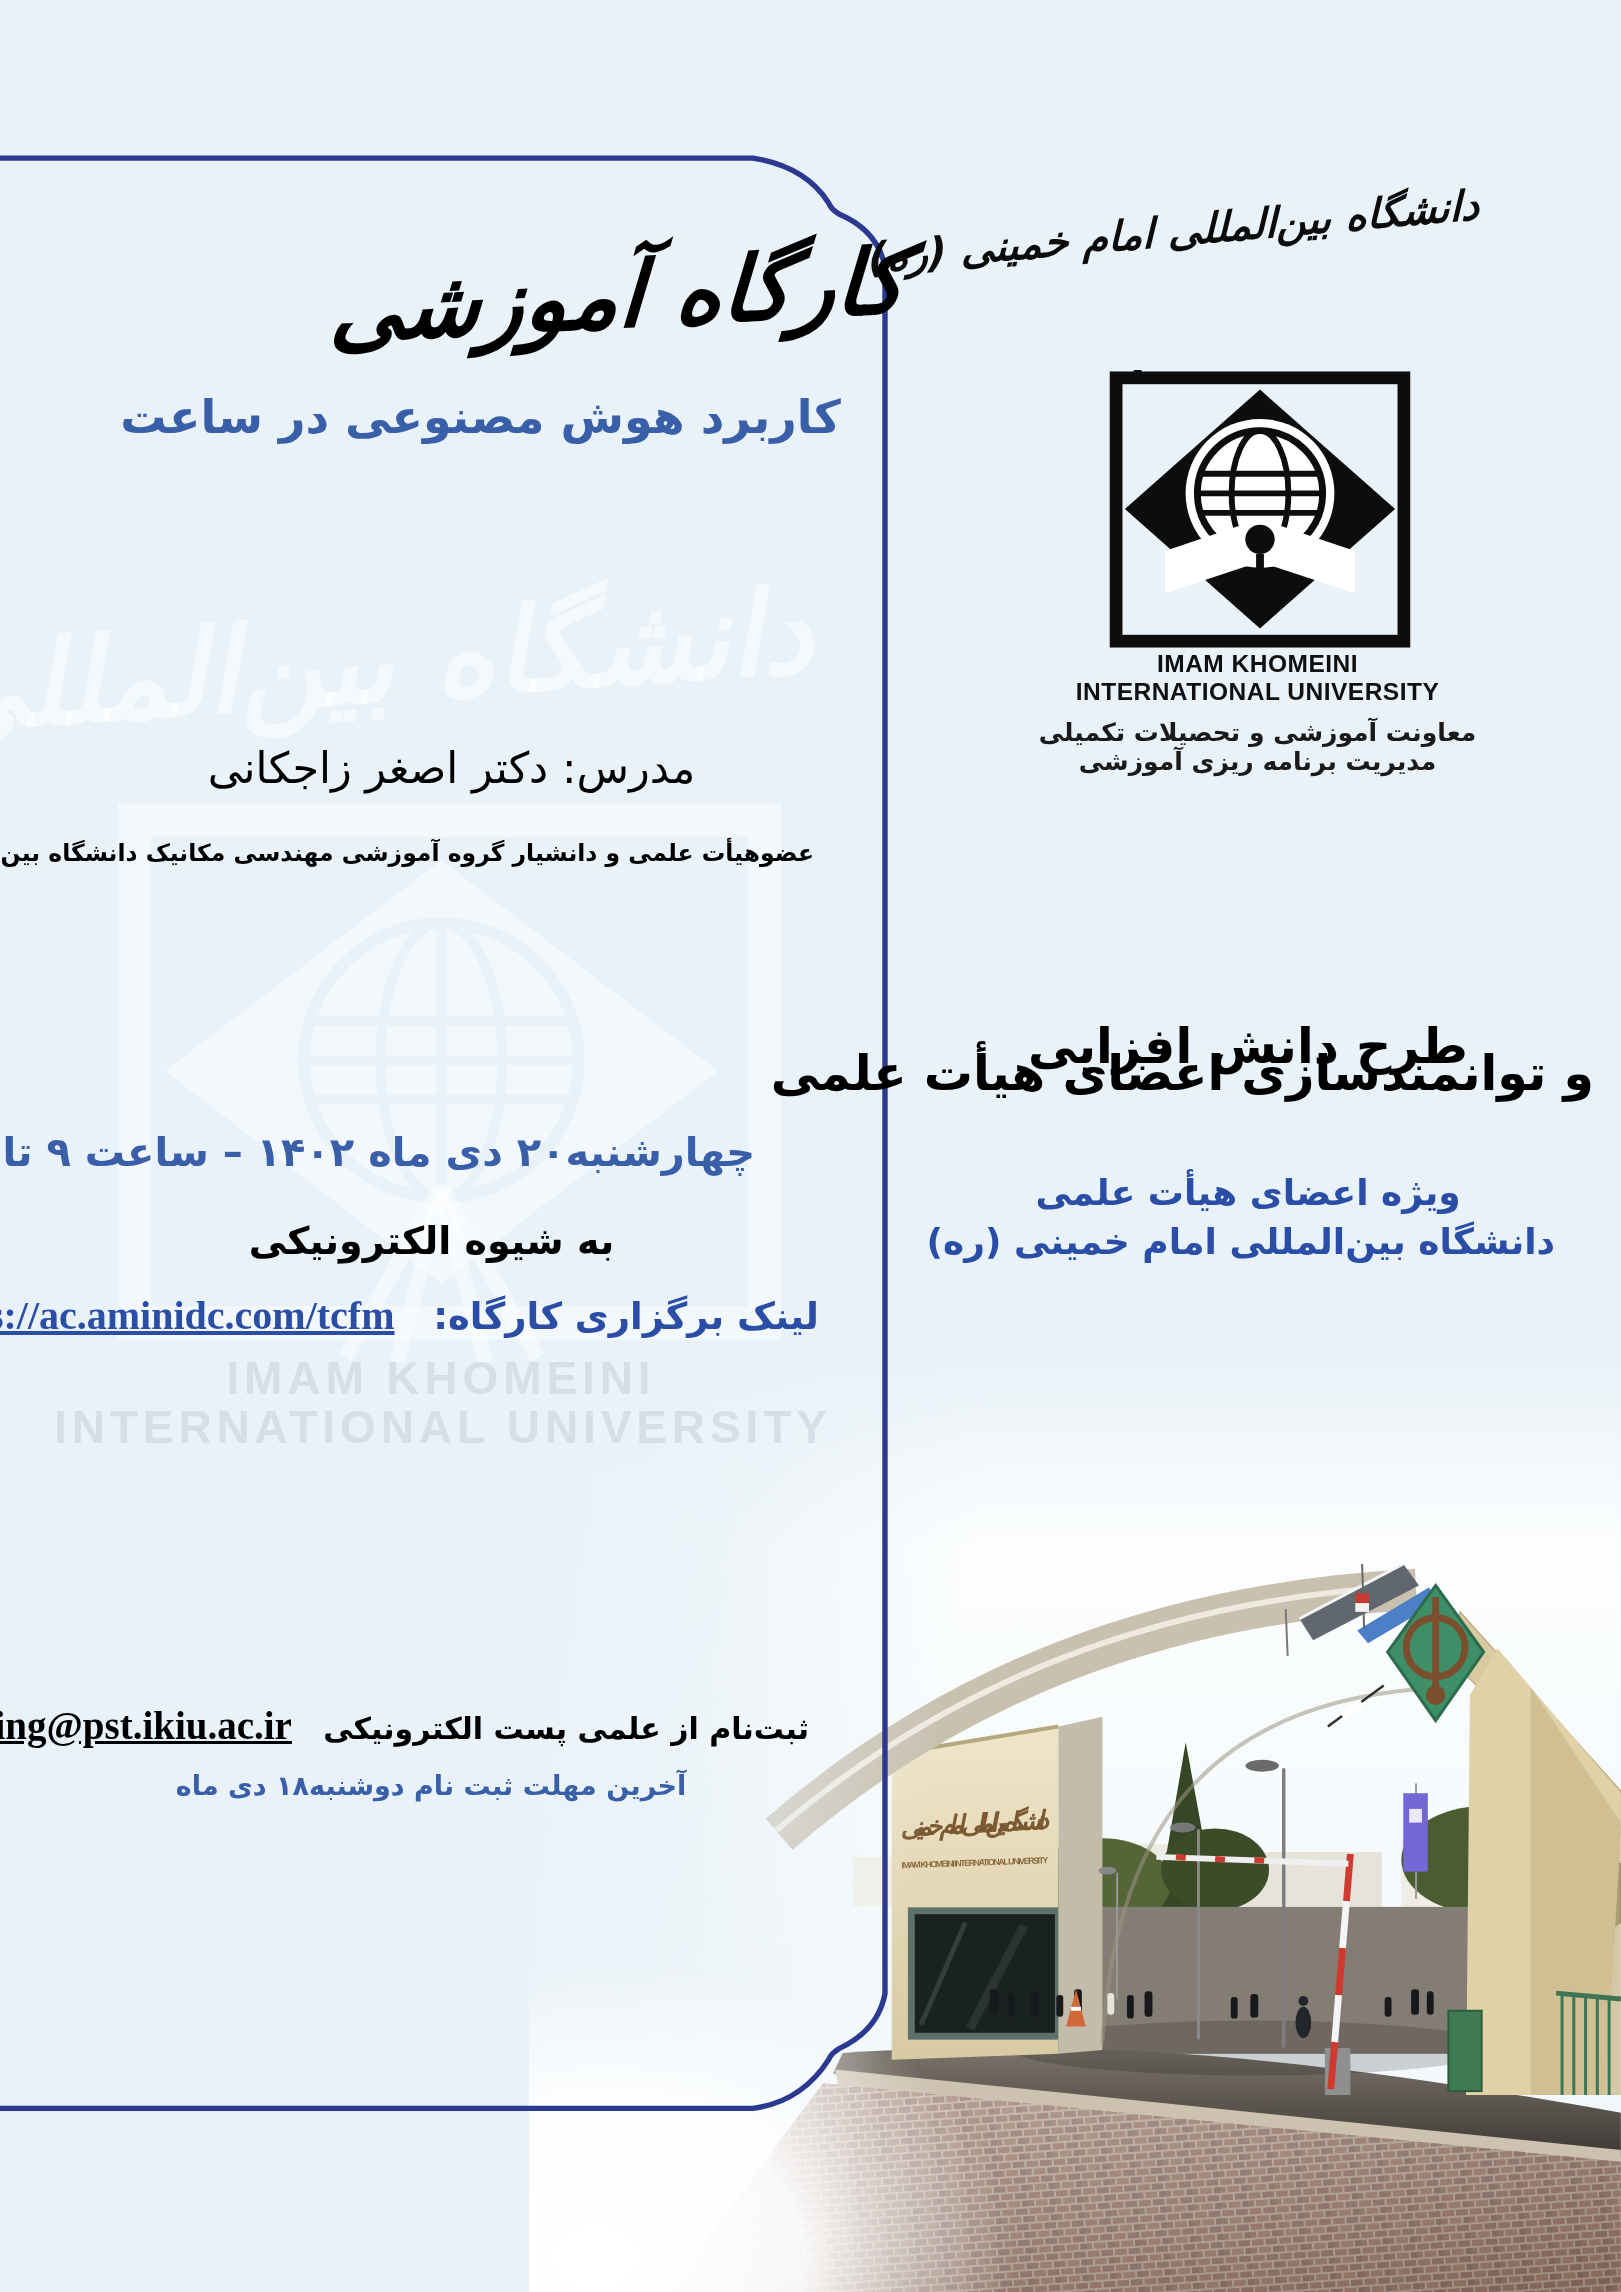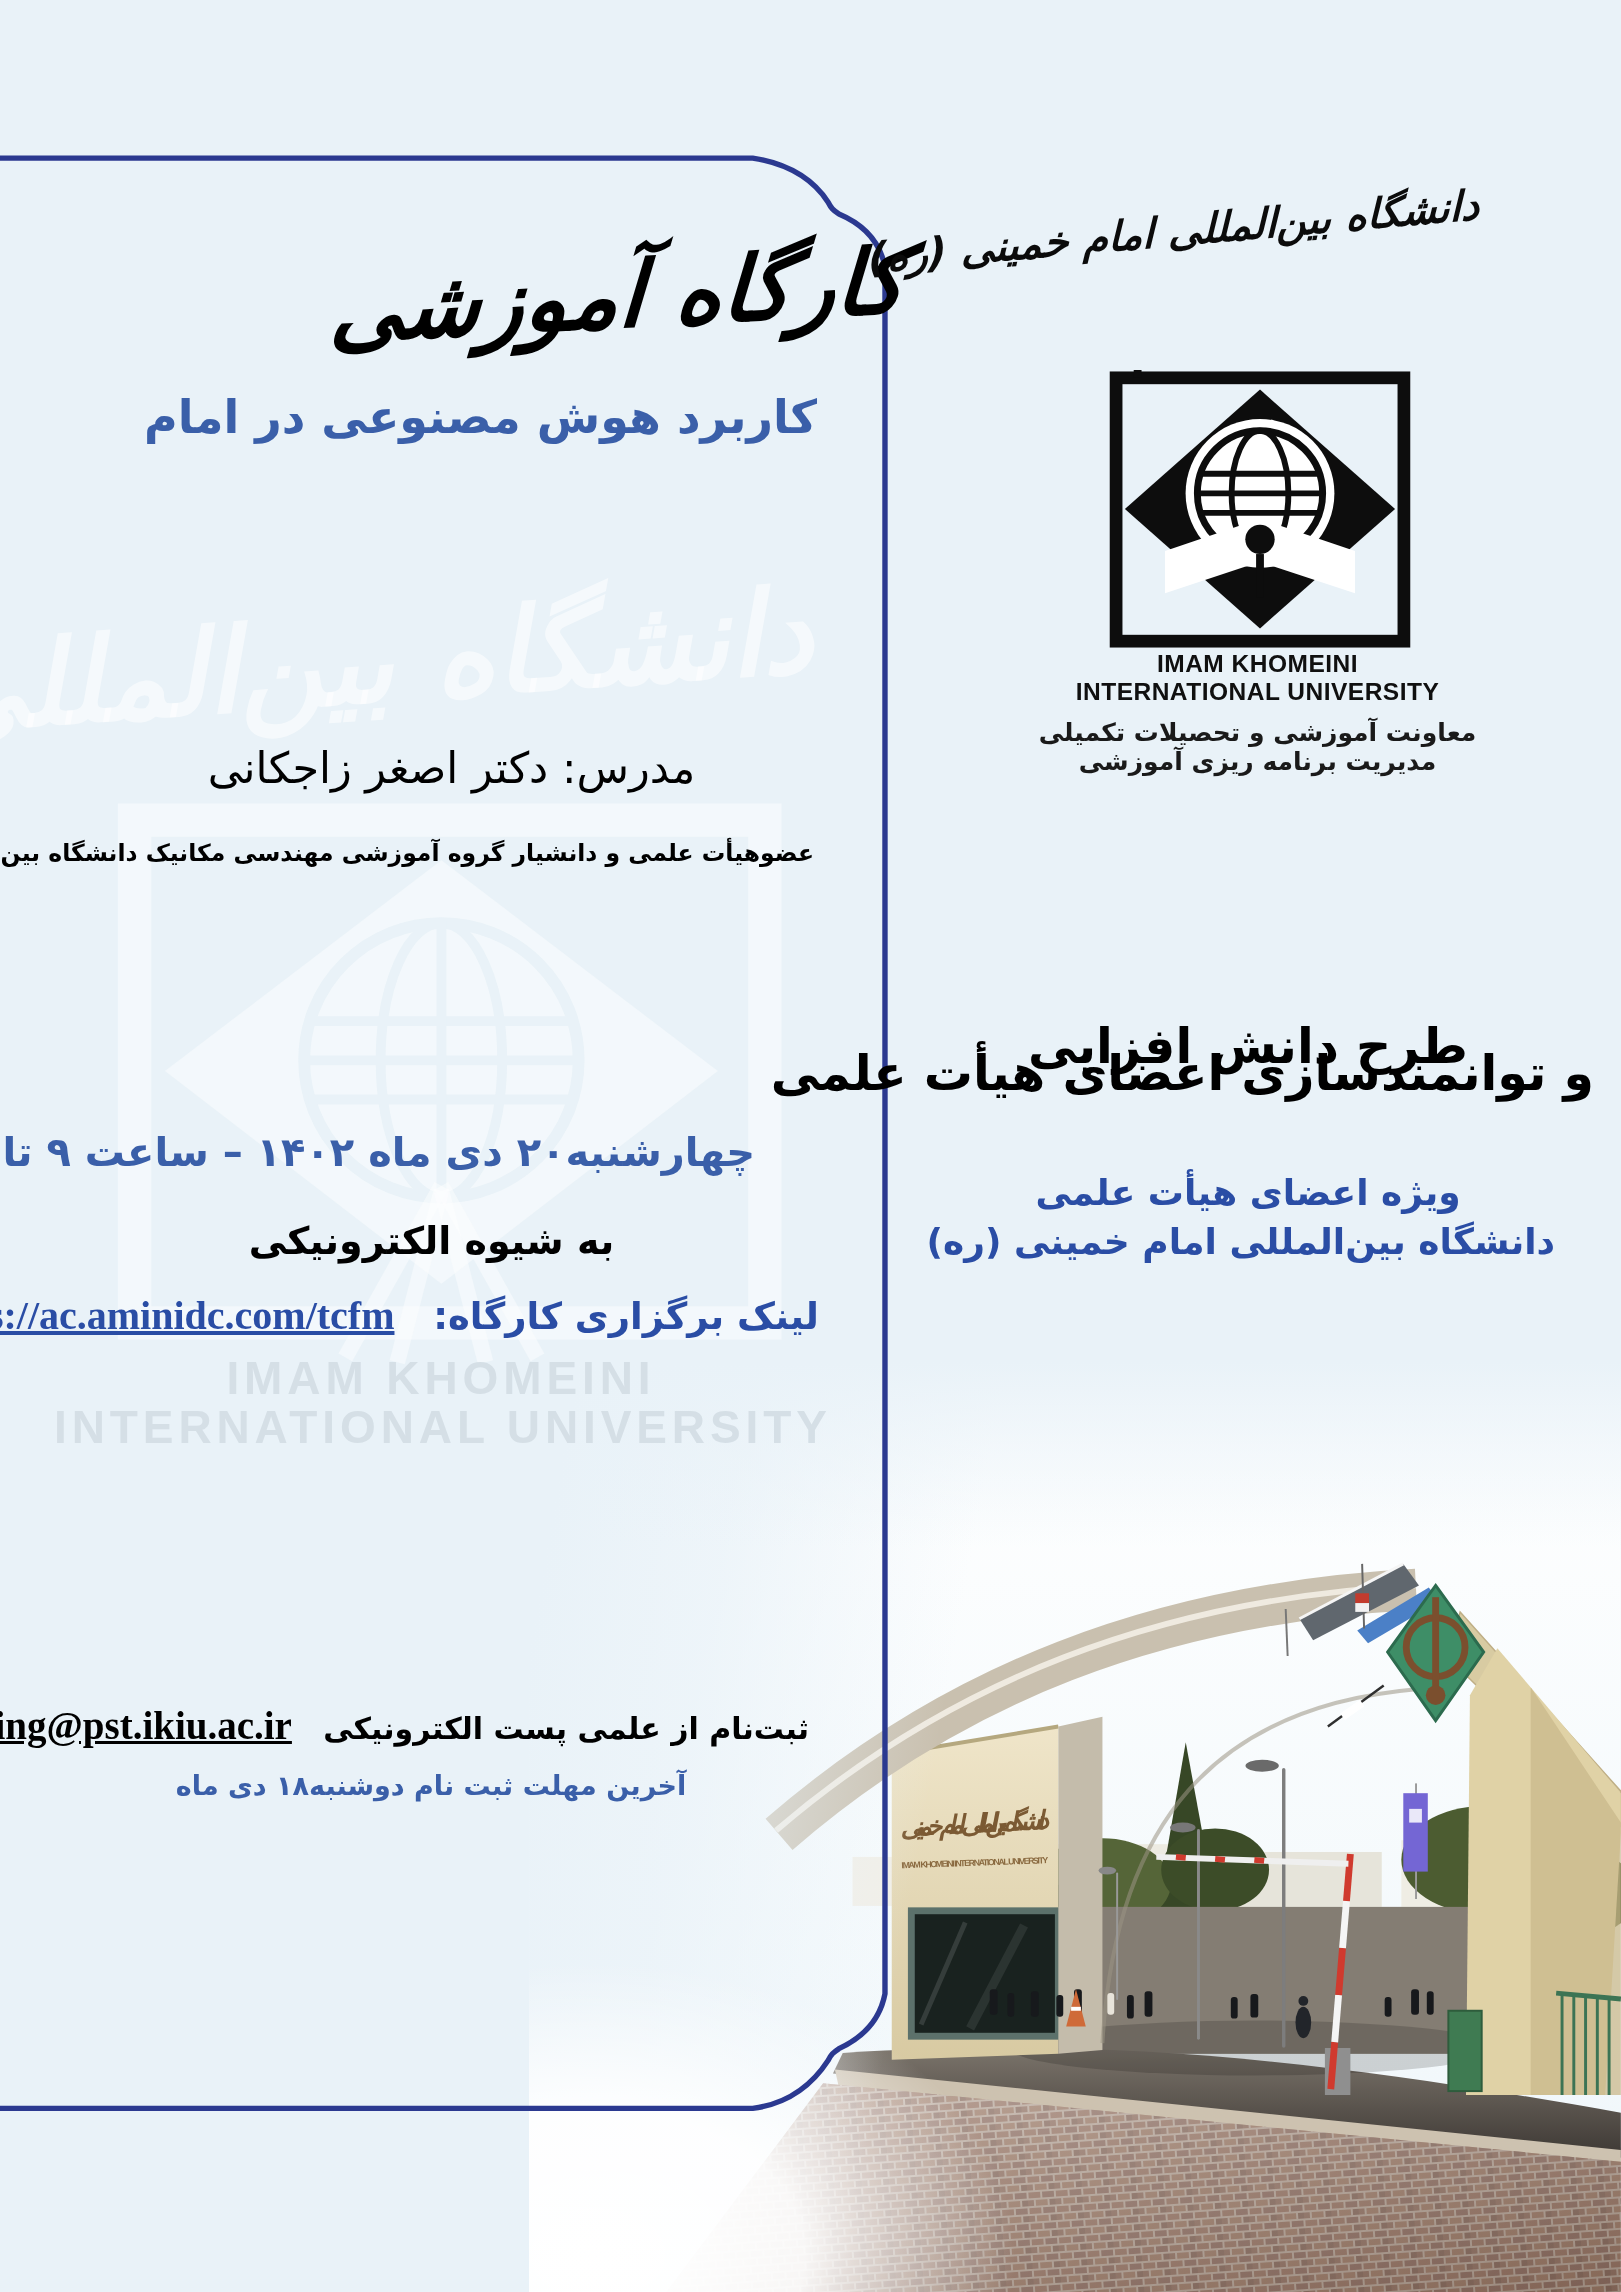--- a/index.html
+++ b/index.html
@@ -291,21 +291,21 @@
              C 882,229 898,247 903,272
              L 903,2034
              C 898,2060 882,2078 856,2090
              C 850,2094 848,2096 845,2102
              C 830,2125 806,2146 768,2151
              L -6,2151" fill="none" stroke="#2b3990" stroke-width="5.5"></path>
   </svg>
 
   <div class="abs txt callig-main ctr">کارگاه آموزشی</div>
 
-  <div class="abs txt workshop-title rtl ctr">کاربرد هوش مصنوعی در امام</div>
+  <div class="abs txt workshop-title rtl ctr">کاربرد هوش مصنوعی در ساعت</div>
 
   <div class="abs txt instructor rtl ctr">مدرس: دکتر اصغر زاجکانی</div>
 
   <div class="abs txt affiliation rtl ctr">عضوهیأت علمی و دانشیار گروه آموزشی مهندسی مکانیک دانشگاه بین المللی امام خمینی(ره)</div>
 
   <div class="abs txt date-line rtl ctr">چهارشنبه۲۰ دی ماه ۱۴۰۲ – ساعت ۹ تا ۱۳</div>
 
   <div class="abs txt method-line rtl ctr">به شیوه الکترونیکی</div>
 
   <div class="abs txt link-line rtl ctr">

